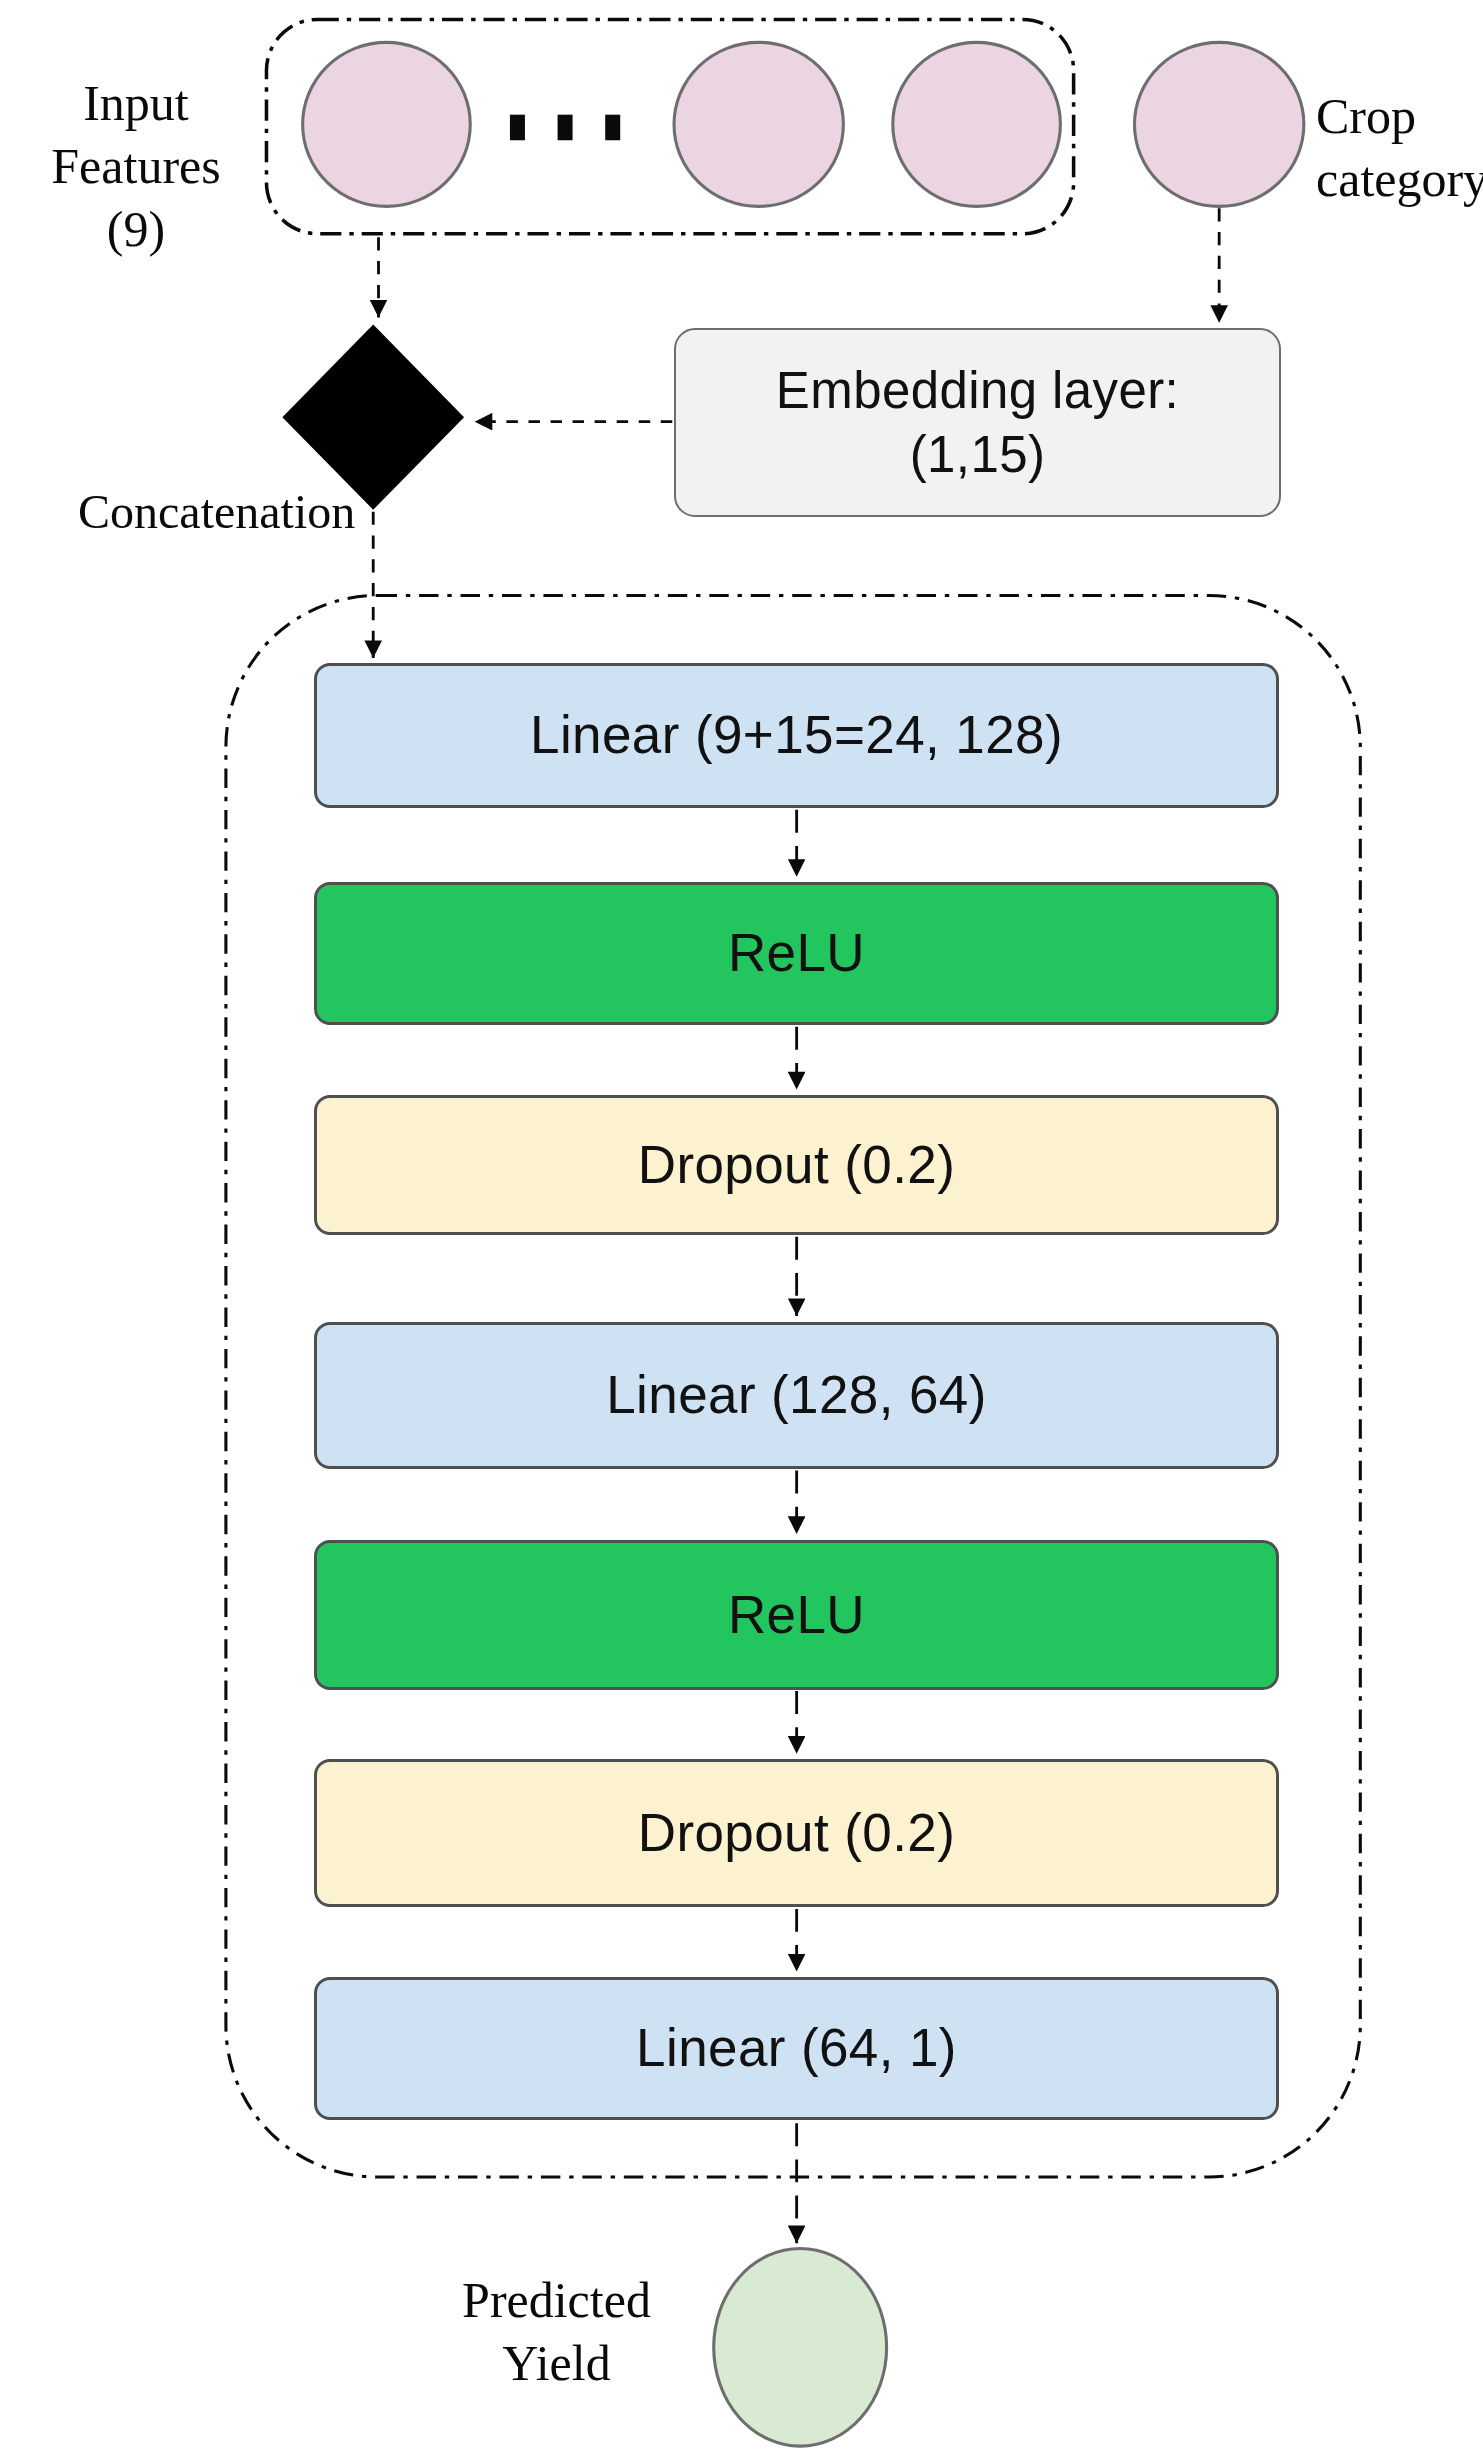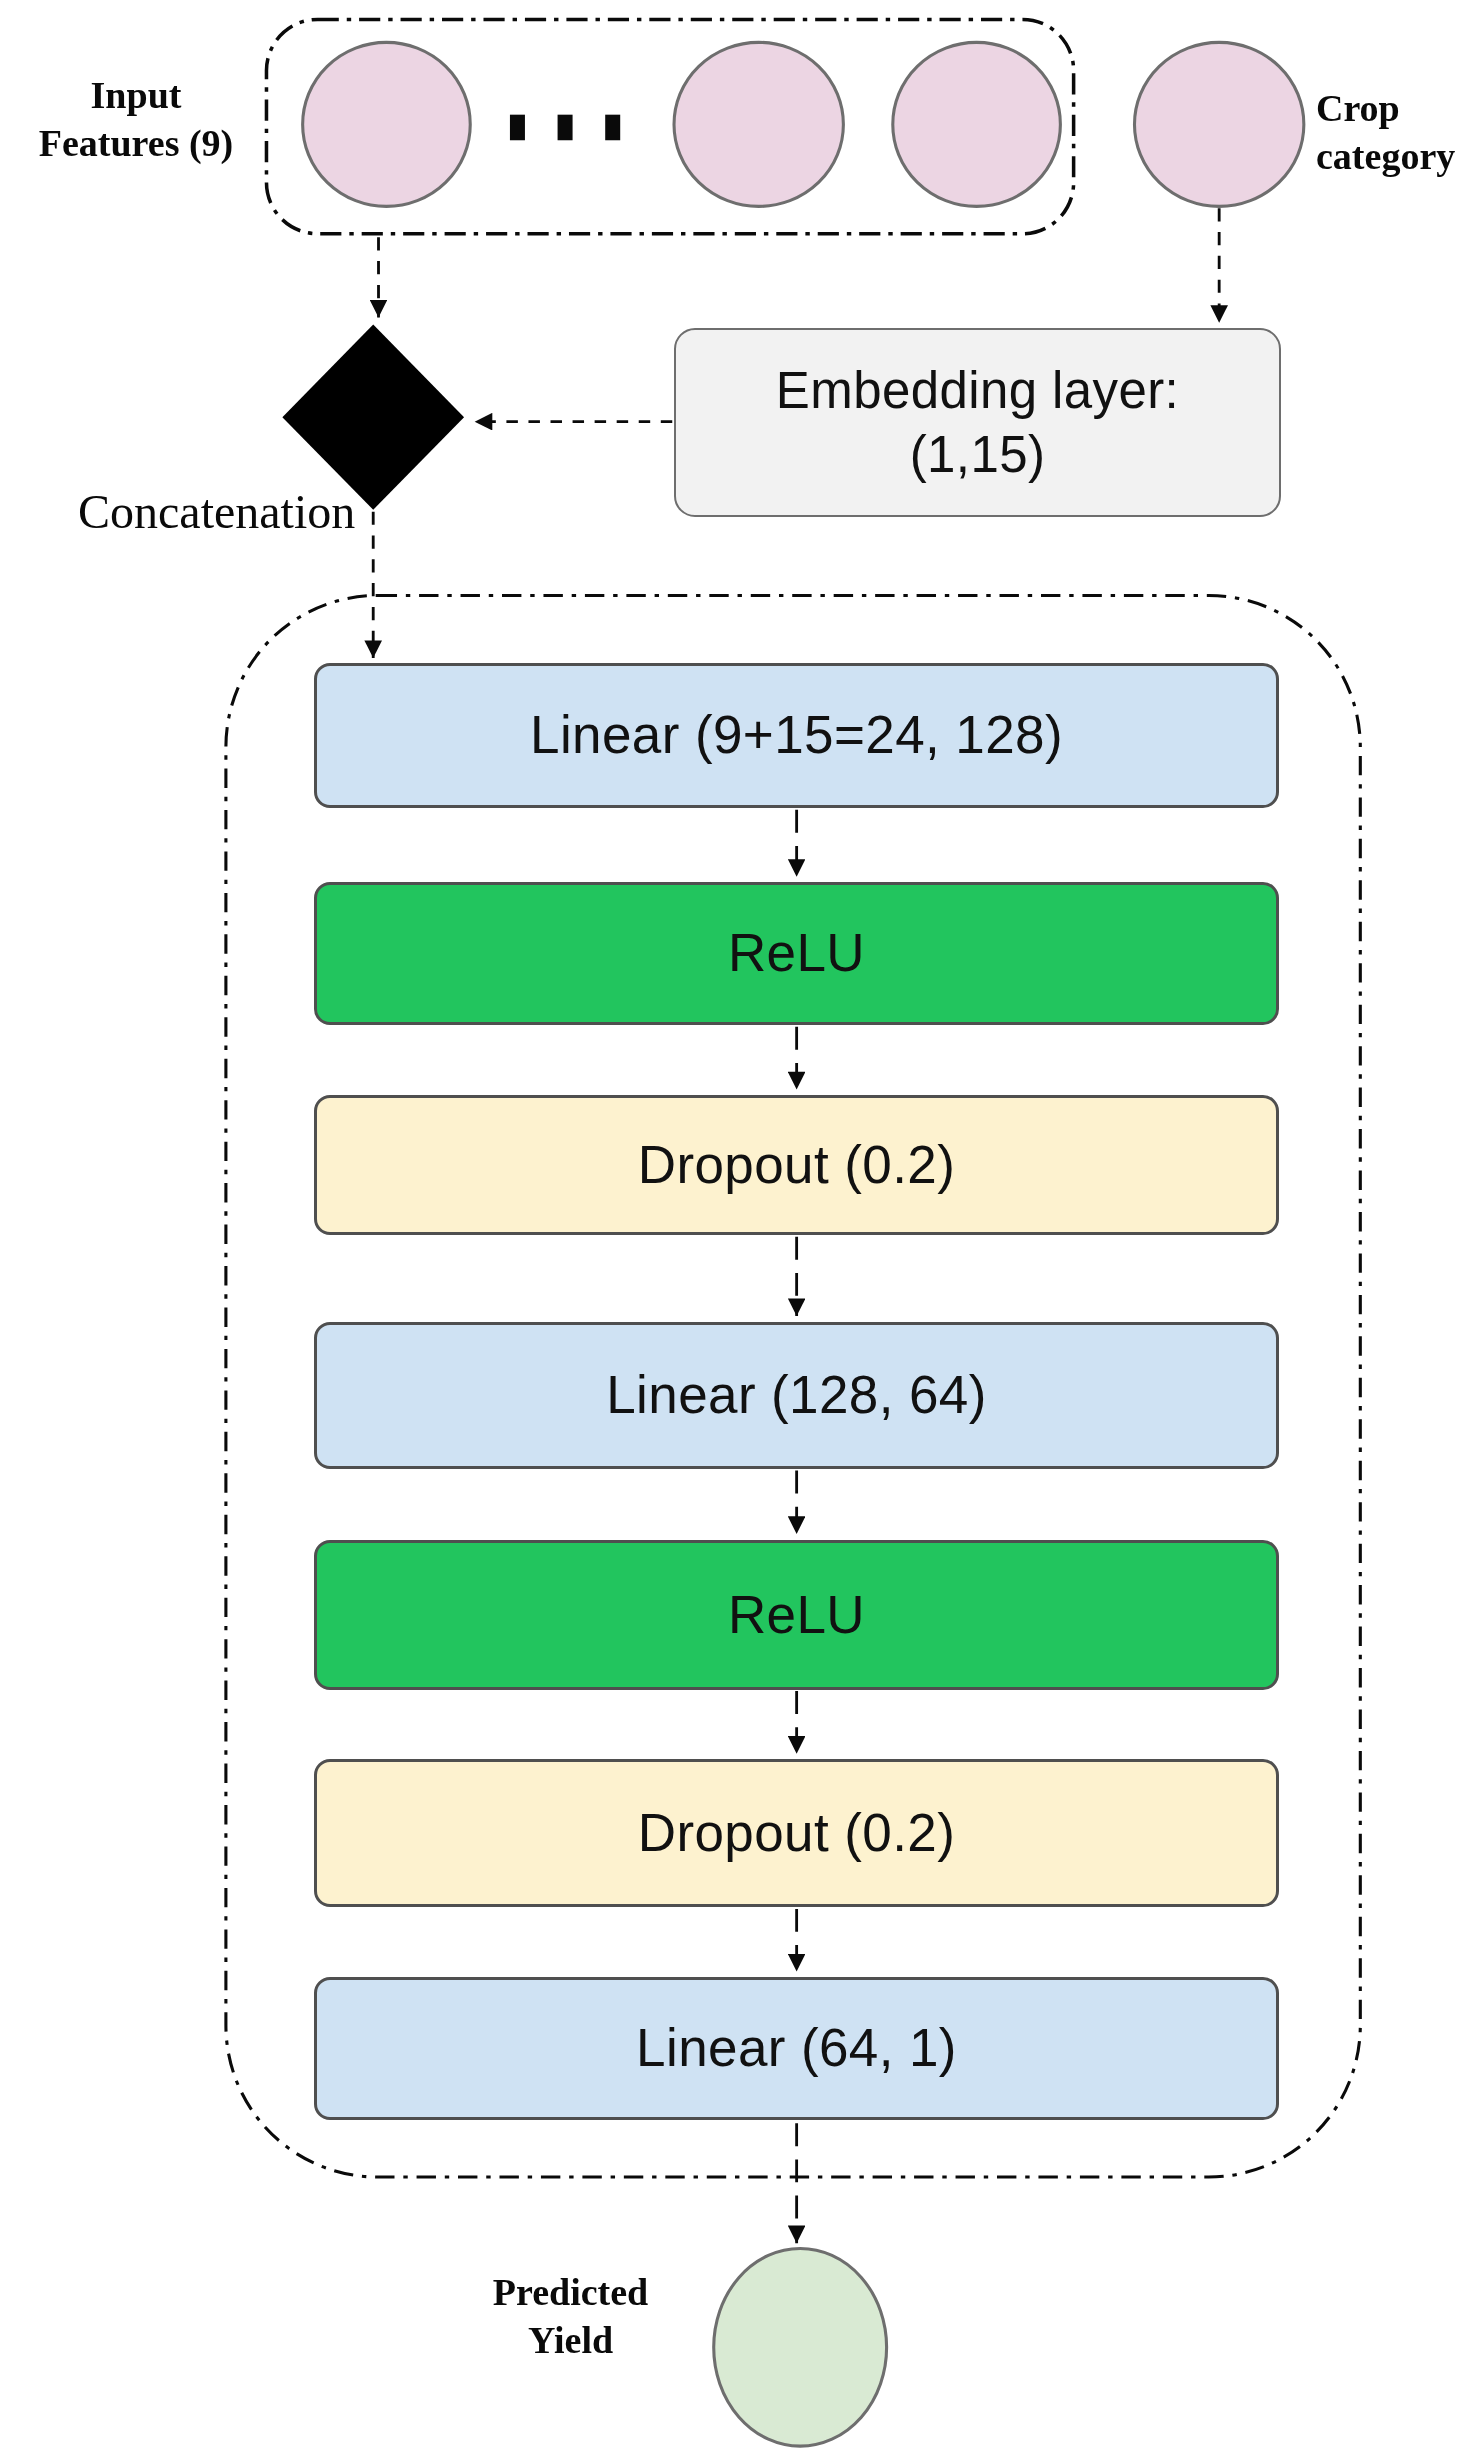--- a/index.html
+++ b/index.html
@@ -43,23 +43,23 @@
     border:2.6px solid #6e6e6e;
     border-radius:21px;
     font-size:51px;
     line-height:1.25;
   }
 
   
   .annot{
     position:absolute;
     font-family:"Liberation Serif", serif;
-    font-weight:bold;
+    font-weight:normal;
     color:#0a0a0a;
-    font-size:38px;
+    font-size:50px;
     line-height:1.26;
     text-align:center;
   }
   .annot .ln{display:block;}
   .concat-annot{
     font-weight:normal;
     font-size:48px;
     text-align:right;
   }
 </style>
@@ -116,21 +116,21 @@
     <span class="ln">Features (9)</span>
   </div>
 
   <div class="annot" style="left:1316px; top:85px; width:168px; text-align:left;">
     <span class="ln">Crop</span>
     <span class="ln">category</span>
   </div>
 
   <div class="annot concat-annot" style="left:78px; top:482px; width:270px;">Concatenation</div>
 
-  <div class="annot" style="left:456px; top:2269px; width:229px;text-align:center;">
+  <div class="annot" style="left:442px; top:2269px; width:229px;text-align:center;">
     <span class="ln">Predicted</span>
     <span class="ln">Yield</span>
   </div>
 
   <div class="box embedding-box">
     <span>Embedding layer:</span>
     <span>(1,15)</span>
   </div>
 
   <div class="box layer-box fill-blue" style="top:663px;  height:145px;">

